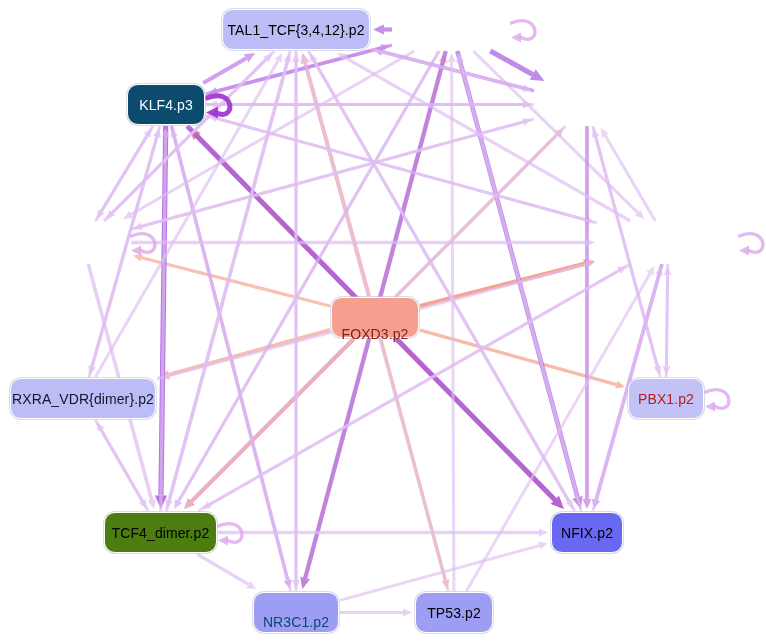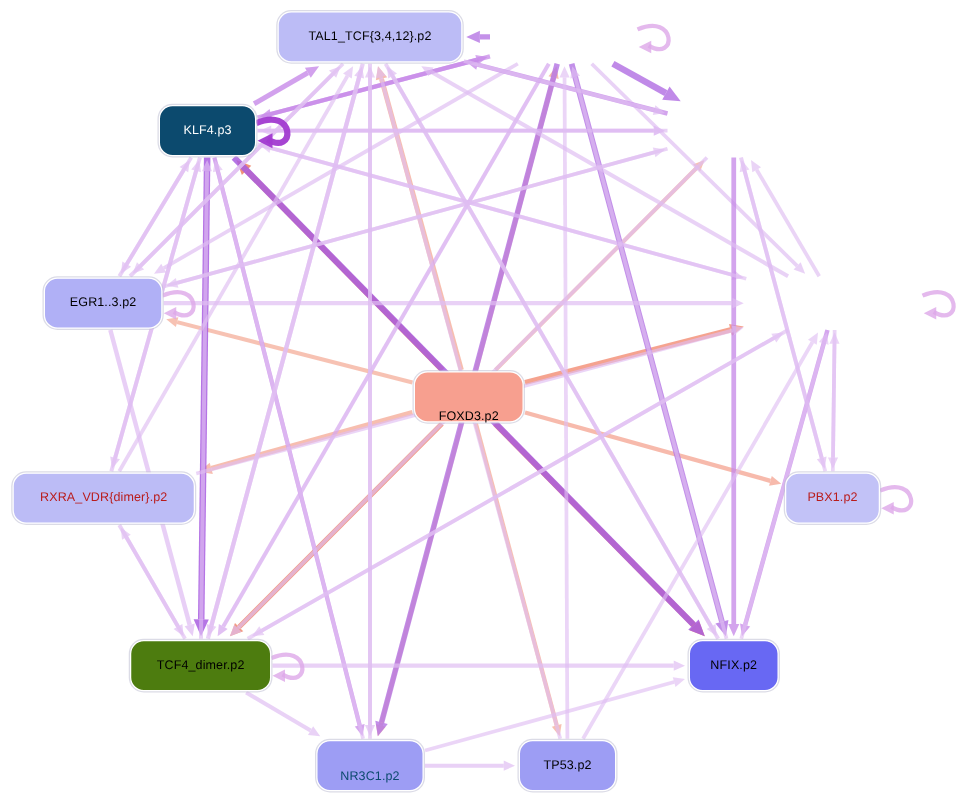--- a/index.html
+++ b/index.html
@@ -6,21 +6,21 @@
   html,body{margin:0;padding:0;background:#ffffff;}
   body{width:766px;height:641px;overflow:hidden;
        font-family:"Liberation Sans","DejaVu Sans",sans-serif;}
   #canvas{position:relative;width:766px;height:641px;background:#ffffff;}
   #edgeLayer{position:absolute;left:0;top:0;width:766px;height:641px;}
   .node{position:absolute;box-sizing:border-box;
         display:flex;align-items:center;justify-content:center;
         border-radius:11px;border:1px solid #ffffff;
         box-shadow:0 0 0 1px rgba(190,190,210,0.55);
         white-space:nowrap;z-index:5;}
-  .node span{font-size:10px;letter-spacing:0.1px;line-height:1;}
+  .node span{font-size:14px;letter-spacing:0.1px;line-height:1;}
 </style>
 </head>
 <body>
 
 <div id="canvas">
   <svg id="edgeLayer" viewBox="0 0 766 641" xmlns="http://www.w3.org/2000/svg">
       <g>
         <line x1="353.9037558685446" y1="296" x2="197.2530482047538" y2="136.3511926680027" stroke="#f08b72" stroke-width="4.5" stroke-opacity="0.95" stroke-linecap="butt"></line>
         <polygon points="189.05868544600938,128 201.01108490535503,132.6637294265677 193.4950115041526,140.03865590943772" fill="#f08b72" fill-opacity="0.95"></polygon>
       </g>
@@ -336,28 +336,25 @@
         <path d="M 217 526.5 C 248.5 513 248.5 553 226 539.5" fill="none" stroke="#dda8e8" stroke-width="3.4" stroke-opacity="0.8"></path>
         <polygon points="218,540.5 228,535.5 228,545.5" fill="#dda8e8" fill-opacity="0.8"></polygon>
       </g>
     </svg>
 <div class="node" style="left: 222px; top: 9px; width: 148px; height: 41px; background: rgb(188, 188, 246);">
       <span style="color: rgb(0, 0, 0);">TAL1_TCF{3,4,12}.p2</span>
     </div>
     <div class="node" style="left: 127px; top: 84px; width: 78px; height: 41px; background: #0c4a6e;">
       <span style="color: rgb(255, 255, 255);">KLF4.p3</span>
     </div>
-    <div class="node" style="left: 35px; top: 222px; width: 95px; height: 41px; background: rgb(176, 176, 246);">
-      <span style="color: rgb(0, 0, 0);">EGR1..3.p2</span>
-    </div>
     <div class="node" style="left: 331px; top: 297px; width: 88px; height: 41px; background: rgb(247, 159, 143);">
-      <span style="color: #000000; margin-top: 32px;">FOXD3.p2</span>
+      <span style="color: #7f1d1d; margin-top: 32px;">FOXD3.p2</span>
     </div>
     <div class="node" style="left: 10px; top: 378px; width: 146px; height: 41px; background: rgb(188, 188, 246);">
-      <span style="color: #b91c1c;">RXRA_VDR{dimer}.p2</span>
+      <span style="color: #0f172a;">RXRA_VDR{dimer}.p2</span>
     </div>
     <div class="node" style="left: 628px; top: 378px; width: 76px; height: 41px; background: rgb(194, 194, 247);">
       <span style="color: #b91c1c;">PBX1.p2</span>
     </div>
     <div class="node" style="left: 104px; top: 512px; width: 113px; height: 41px; background: #4d7c0f;">
       <span style="color: rgb(0, 0, 0);">TCF4_dimer.p2</span>
     </div>
     <div class="node" style="left: 551px; top: 512px; width: 72px; height: 41px; background: rgb(104, 104, 243);">
       <span style="color: #000000;">NFIX.p2</span>
     </div>

